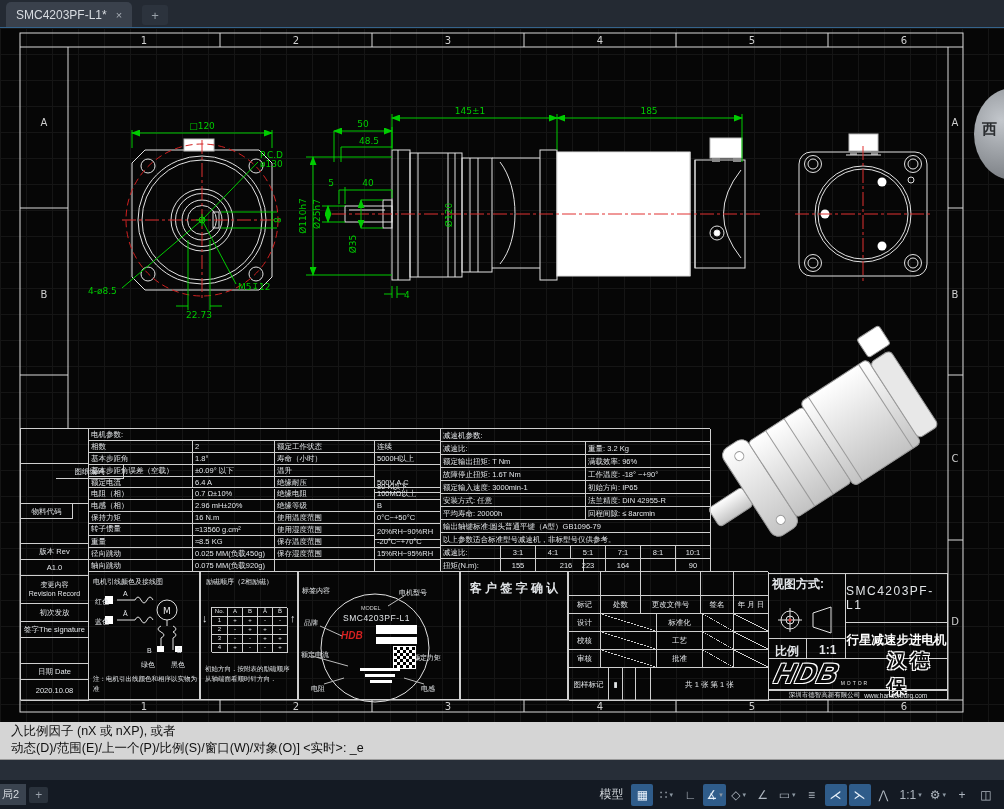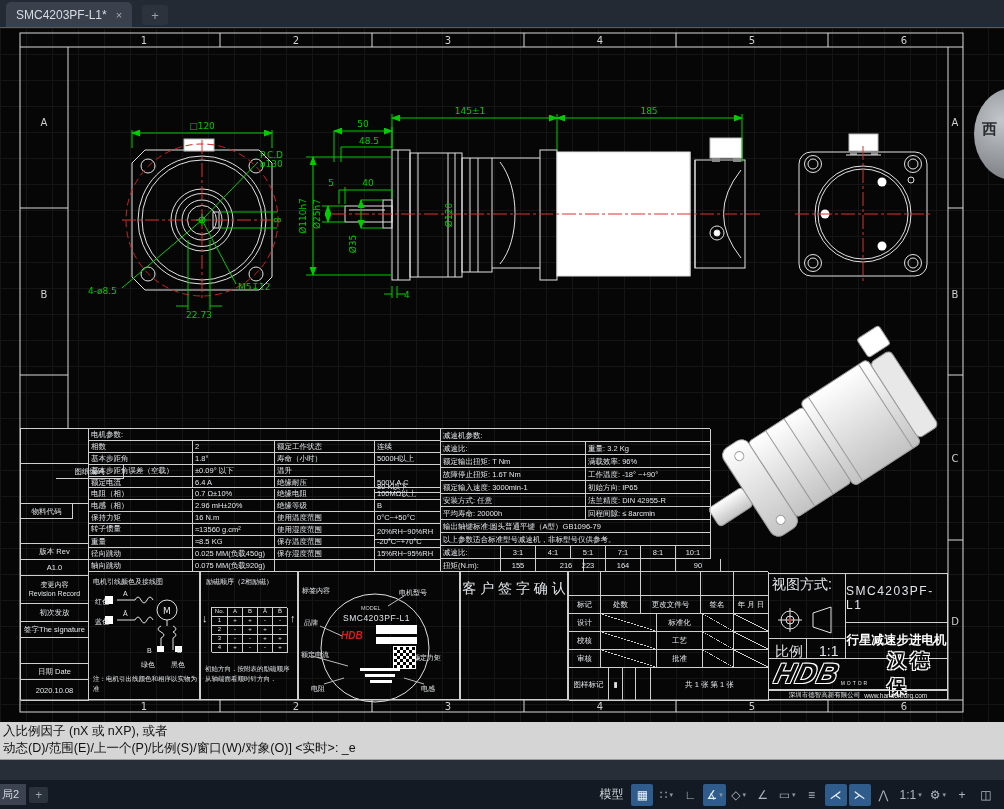--- a/index.html
+++ b/index.html
@@ -27,32 +27,32 @@
   .rl { stroke:#e03030; fill:none; stroke-width:1; }
 
   
   .tbl { position:absolute; border-left:1px solid #cfcfcf; border-top:1px solid #cfcfcf; }
   .tc  { position:absolute; border-right:1px solid #cfcfcf; border-bottom:1px solid #cfcfcf; color:#e2e5e8; font-size:7.5px; line-height:1.2; padding:0 2px; overflow:hidden; white-space:nowrap; display:flex; align-items:center; }
   .tc.diag { background:linear-gradient(to top right, transparent 49%, #cfcfcf 49%, #cfcfcf 51%, transparent 51%); }
 
   
   .box { position:absolute; border:1px solid #cfcfcf; color:#e2e5e8; }
   .abs { position:absolute; color:#e2e5e8; }
-  .s7 { font-size:7px; } .s8 { font-size:14px; } .s65 { font-size:6.5px; }
+  .s7 { font-size:7px; } .s8 { font-size:12px;font-weight:bold; } .s65 { font-size:6.5px; }
   .qr { background:repeating-conic-gradient(#fff 0% 25%, #000 0% 50%); background-size:6px 6px; border:1px solid #fff; }
   .hdb { font-style:italic; font-weight:900; font-size:28px; color:#0a0a0a; letter-spacing:1px;
          text-shadow:-1px -1px 0 #fff,1px -1px 0 #fff,-1px 1px 0 #fff,1px 1px 0 #fff; transform:skewX(-14deg); }
   .hcn { font-weight:900; font-size:19px; color:#0a0a0a; letter-spacing:4px;
          text-shadow:-1px -1px 0 #fff,1px -1px 0 #fff,-1px 1px 0 #fff,1px 1px 0 #fff; }
   .vc { position:absolute; left:974px; top:60px; width:78px; height:92px; border-radius:50%;
         background:radial-gradient(circle at 35% 35%, #c3c7cc, #686c71); }
   .vc span { position:absolute; left:8px; top:32px; color:#2b2e31; font-size:15px; font-weight:bold; }
 
   
-  .cmd { position:absolute; left:0; top:722px; width:1004px; height:38px; background:#d5d5d5; color:#101010; font-size:12.5px; line-height:17px; padding:1px 3px; border-bottom:1px solid #9a9a9a; }
+  .cmd { position:absolute; left:0; top:722px; width:1004px; height:38px; background:#d5d5d5; color:#101010; font-size:12.5px; line-height:17px; padding:1px 11px; border-bottom:1px solid #9a9a9a; }
   .gap { position:absolute; left:0; top:760px; width:1004px; height:20px; background:#272e38; }
 
   
   .sbar { position:absolute; left:0; top:780px; width:1004px; height:29px; background:#141a23; display:flex; align-items:center; }
   .ltab { background:#3a434f; color:#d6dbe0; font-size:11px; padding:3px 7px 3px 2px; margin-right:3px; }
   .lplus { color:#9aa2ab; background:#2a323c; font-size:12px; padding:1px 6px; border-radius:2px; }
   .sp { flex:1; }
   .mlabel { color:#cfd4d9; font-size:12px; margin-right:7px; }
   .sbtn { height:22px; min-width:22px; display:flex; align-items:center; justify-content:center; color:#aeb6bf; font-size:12px; border-radius:2px; padding:0 3px; margin:0 1px; }
   .sbtn.on { background:#2f5c8a; color:#e9f2fb; }
@@ -436,21 +436,21 @@
         <div class="tc" style="left: 130px; top: 117px; width: 35px; height: 13px; justify-content: center;">5:1</div>
         <div class="tc" style="left: 165px; top: 117px; width: 35px; height: 13px; justify-content: center;">7:1</div>
         <div class="tc" style="left: 200px; top: 117px; width: 35px; height: 13px; justify-content: center;">8:1</div>
         <div class="tc" style="left: 235px; top: 117px; width: 35px; height: 13px; justify-content: center;">10:1</div>
         <div class="tc" style="left: 0px; top: 130px; width: 60px; height: 13px;">扭矩(N.m):</div>
         <div class="tc" style="left: 60px; top: 130px; width: 35px; height: 13px; justify-content: center;">155</div>
         <div class="tc" style="left: 108px; top: 130px; width: 35px; height: 13px; justify-content: center;">216</div>
         <div class="tc" style="left: 130px; top: 130px; width: 35px; height: 13px; justify-content: center;">223</div>
         <div class="tc" style="left: 165px; top: 130px; width: 35px; height: 13px; justify-content: center;">164</div>
         <div class="tc" style="left: 200px; top: 130px; width: 35px; height: 13px; justify-content: center;"></div>
-        <div class="tc" style="left: 235px; top: 130px; width: 45px; height: 13px; justify-content: center;">90</div>
+        <div class="tc" style="left: 235px; top: 130px; width: 35px; height: 13px; justify-content: center;">90</div>
       </div>
       <div class="tbl" style="left: 20px; top: 400px; width: 68px; height: 272px;">
         <div class="tc" style="left: 0px; top: 0px; width: 68px; height: 35px; justify-content: center;"></div>
         <div class="tc" style="left: 0px; top: 35px; width: 68px; height: 15px; justify-content: center; margin-left: 35px;">图纸编码</div>
         <div class="tc" style="left: 0px; top: 50px; width: 68px; height: 25px; justify-content: center;"></div>
         <div class="tc" style="left: 0px; top: 75px; width: 52px; height: 15px; justify-content: center;">物料代码</div>
         <div class="tc" style="left: 0px; top: 90px; width: 68px; height: 25px; justify-content: center;"></div>
         <div class="tc" style="left: 0px; top: 115px; width: 68px; height: 16px; justify-content: center;">版本 Rev</div>
         <div class="tc" style="left: 0px; top: 131px; width: 68px; height: 16px; justify-content: center;">A1.0</div>
         <div class="tc" style="left: 0px; top: 147px; width: 68px; height: 28px; justify-content: center; white-space: pre-line; text-align: center; font-size: 7px;">变更内容

